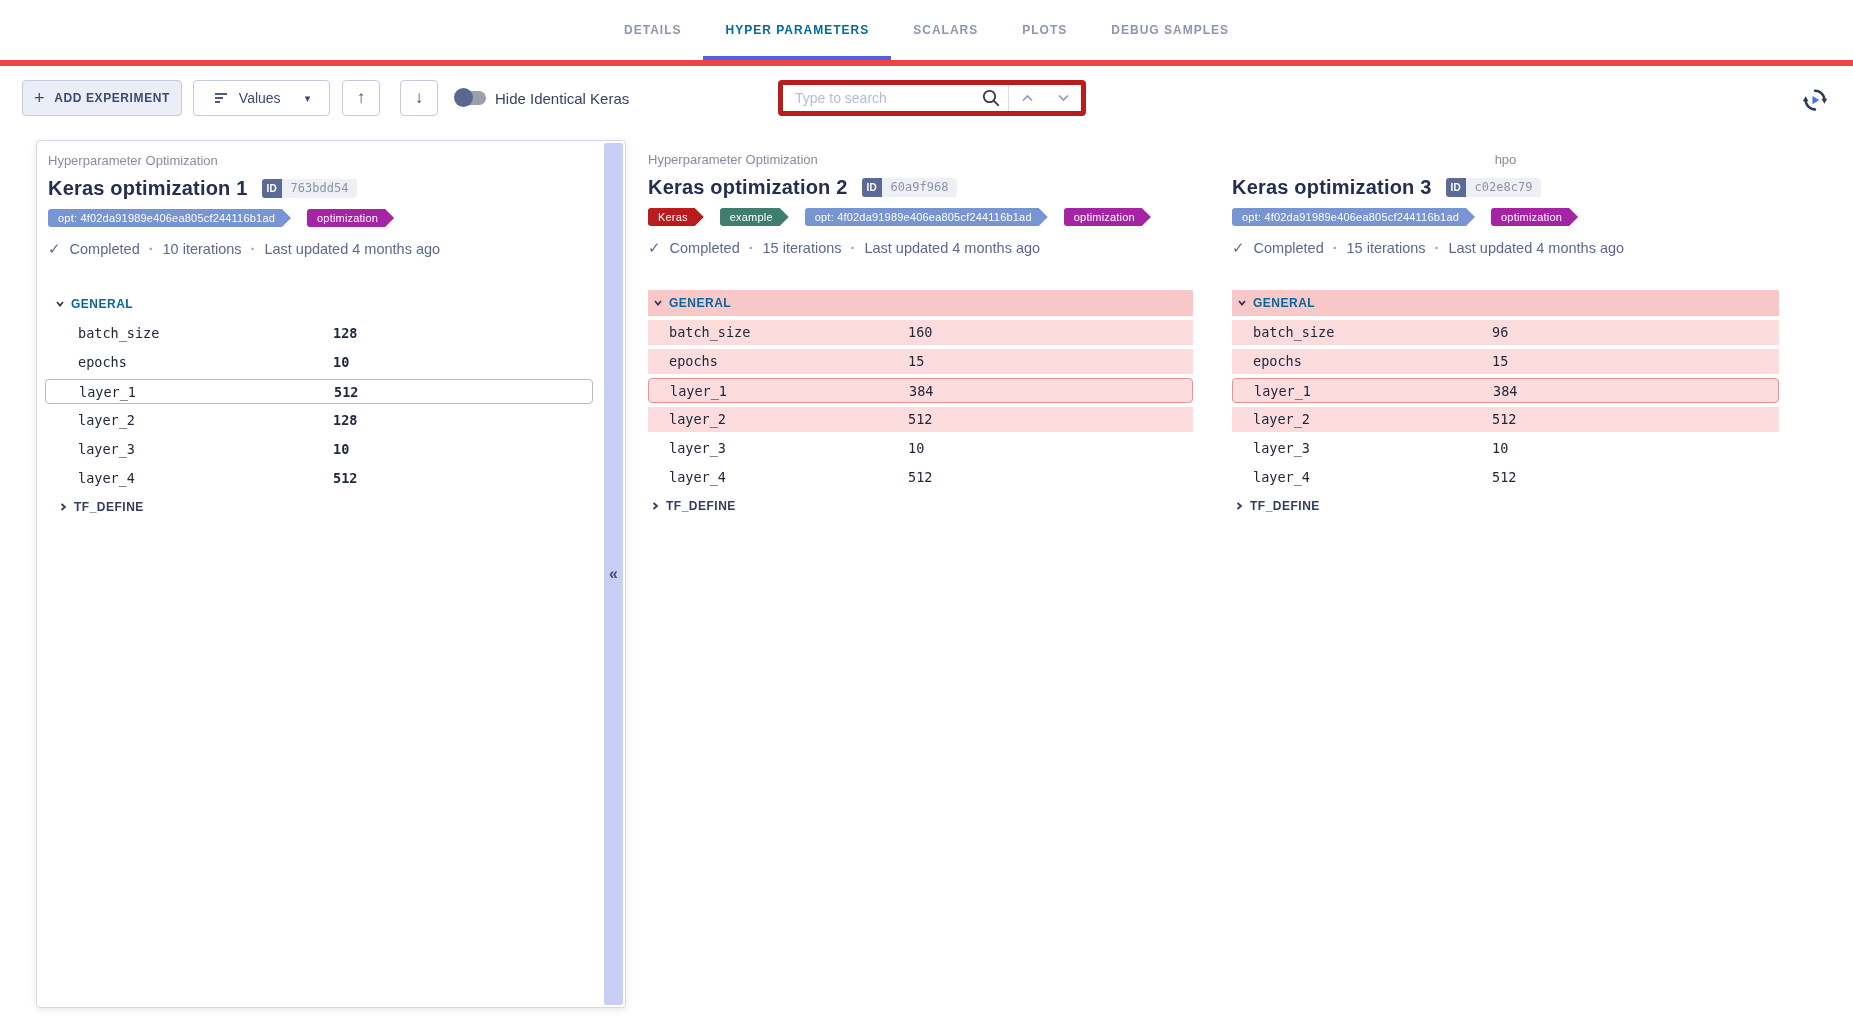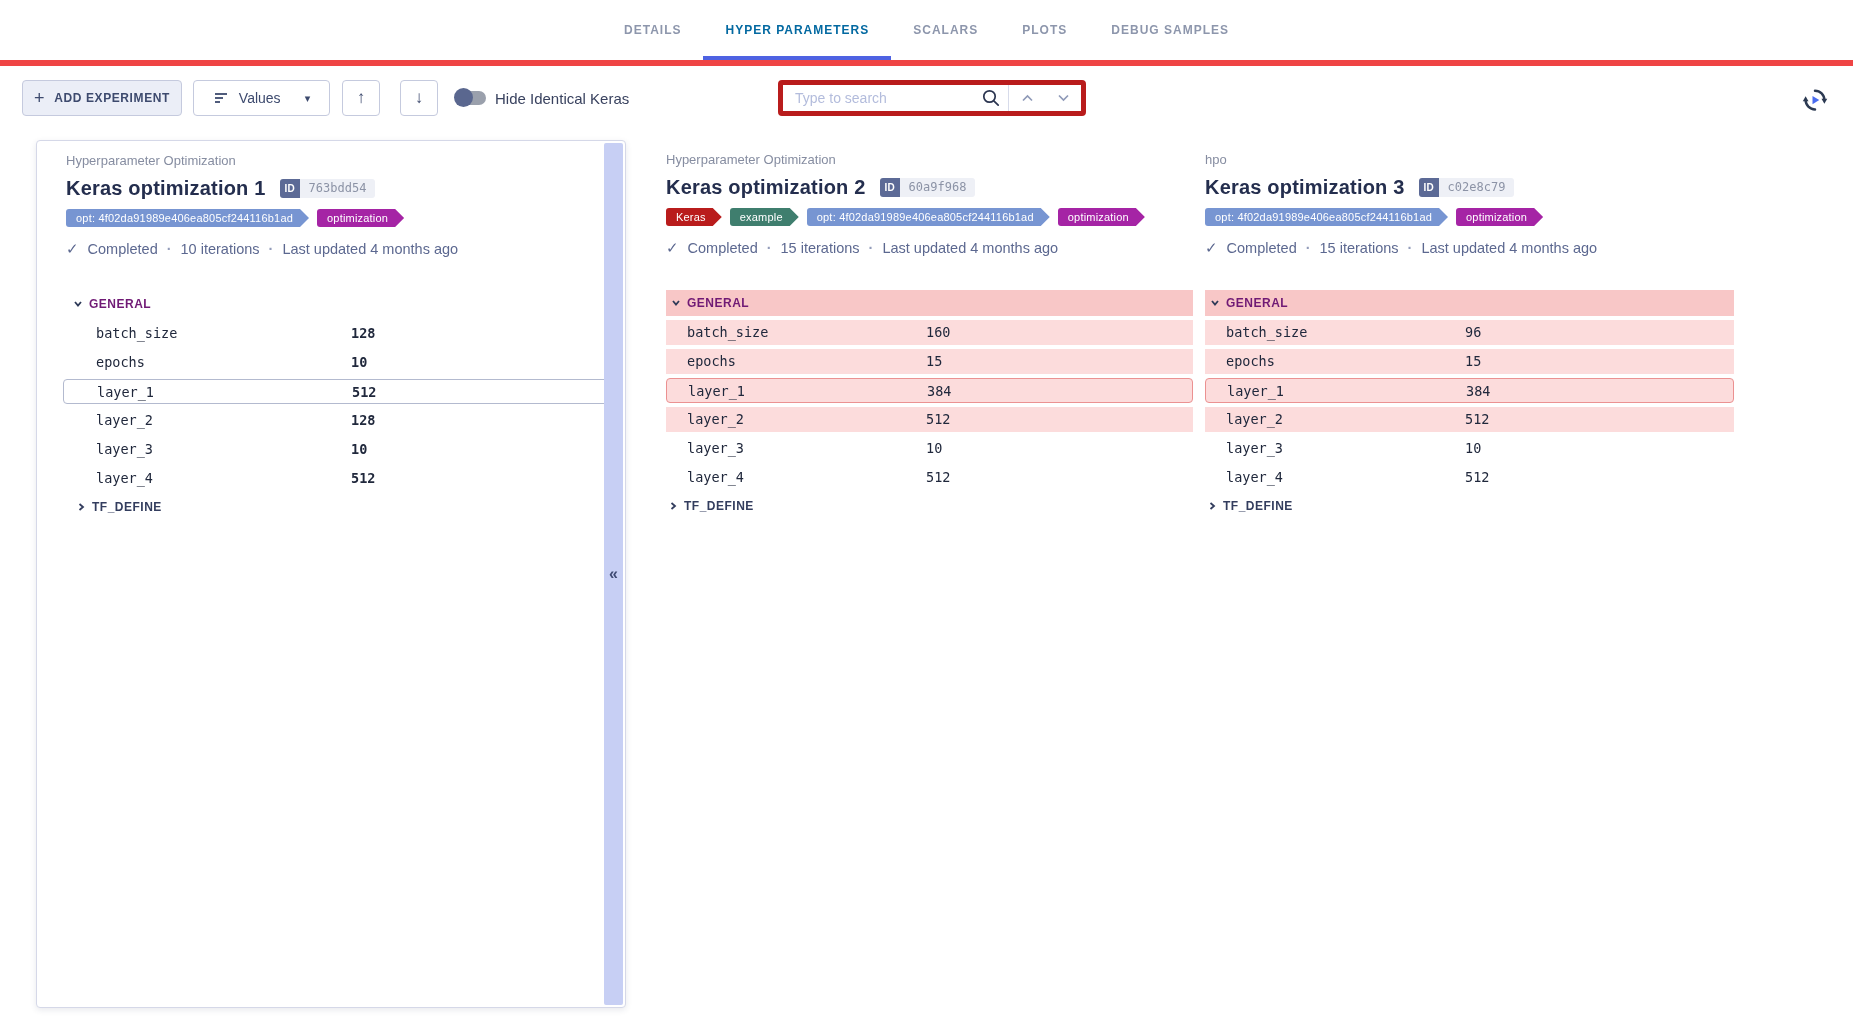--- a/index.html
+++ b/index.html
@@ -45,56 +45,56 @@
   .search-wrap input::placeholder { color:#b3bcdc; }
   .mag-cell { width:34px; display:flex; justify-content:center; }
   .search-div { width:1px; align-self:stretch; background:#d7dbea; }
   .chev-cell { width:36px; height:100%; display:flex; align-items:center;
             justify-content:center; cursor:pointer; }
 
   .refresh-btn { position:absolute; left:1797px; top:16px; width:36px; height:36px;
             display:flex; align-items:center; justify-content:center; cursor:pointer; }
 
   
-  .card { position:absolute; top:140px;padding-left:18px; }
+  .card { position:absolute; top:140px; }
   .card0 { left:36px; width:590px; height:868px; border:1px solid #d5d8e8;
            border-radius:4px; background:#fff;
            box-shadow:0 2px 6px rgba(30,40,80,.10); }
   .card1 { left:648px; width:545px; }
-  .card2 { left:1187px; width:547px; }
+  .card2 { left:1232px; width:547px;text-align:center; }
 
   .head-wrap { padding-top:12px; }
   .card0 .head-wrap { padding-left:11px; padding-right:30px; }
 
   .project { font-size:13px; color:#868da1; height:16px; }
   .title-row { margin-top:6px; display:flex; align-items:center; gap:14px; height:26px; }
   .title-row h1 { font-size:20px; font-weight:bold; color:#242e4e; letter-spacing:.2px; }
   .id-badge { display:flex; align-items:stretch; height:19px; }
   .id-tag { background:#5c6a96; color:#fff; font-size:10px; font-weight:bold;
             display:flex; align-items:center; padding:0 5px; border-radius:3px 0 0 3px; }
   .id-hash { background:#eef0f6; color:#8c93a6; font-family:"DejaVu Sans Mono",monospace;
             font-size:12px; display:flex; align-items:center; padding:0 9px;
             border-radius:0 3px 3px 0; }
 
-  .tags { margin-top:8px; display:flex; gap:8px; height:18px; }
+  .tags { margin-top:8px; display:flex; gap:16px; height:18px; }
   .tag { color:#fff; font-size:11px; letter-spacing:.2px; display:flex;
          align-items:center; padding:0 16px 0 10px; border-radius:3px 0 0 3px;
          clip-path:polygon(0 0, calc(100% - 9px) 0, 100% 50%, calc(100% - 9px) 100%, 0 100%); }
 
   .status { margin-top:13px; display:flex; align-items:center; gap:9px;
             font-size:14.5px; color:#5c6890; height:18px; }
   .check { font-size:15px; }
   .dot::before { content:"·"; color:#93a; color:#939cba; font-weight:bold; }
 
   .table { margin-top:33px; }
   .card0 .table { margin-left:8px; width:548px; }
   .card1 .table, .card2 .table { width:100%; }
 
   .sec-header { height:26px; display:flex; align-items:center; gap:6px;
-            padding-left:5px; color:#701a75; font-size:12px; font-weight:bold;
+            padding-left:5px; color:#0369a1; font-size:12px; font-weight:bold;
             letter-spacing:.5px; margin-bottom:4px; cursor:pointer; }
   .card0 .sec-header { padding-left:10px; }
   .sec-header.pinkhead { background:#f8c7c7; }
 
   .row { position:relative; height:25px; margin-bottom:4px;
          font-family:"DejaVu Sans Mono",monospace; font-size:13.5px; color:#20283c; }
   .row .param { position:absolute; left:21px; top:4px; }
   .row .val   { position:absolute; left:260px; top:4px; }
   .card0 .row .param { left:33px; }
   .card0 .row .val   { left:288px;font-weight:bold; }

